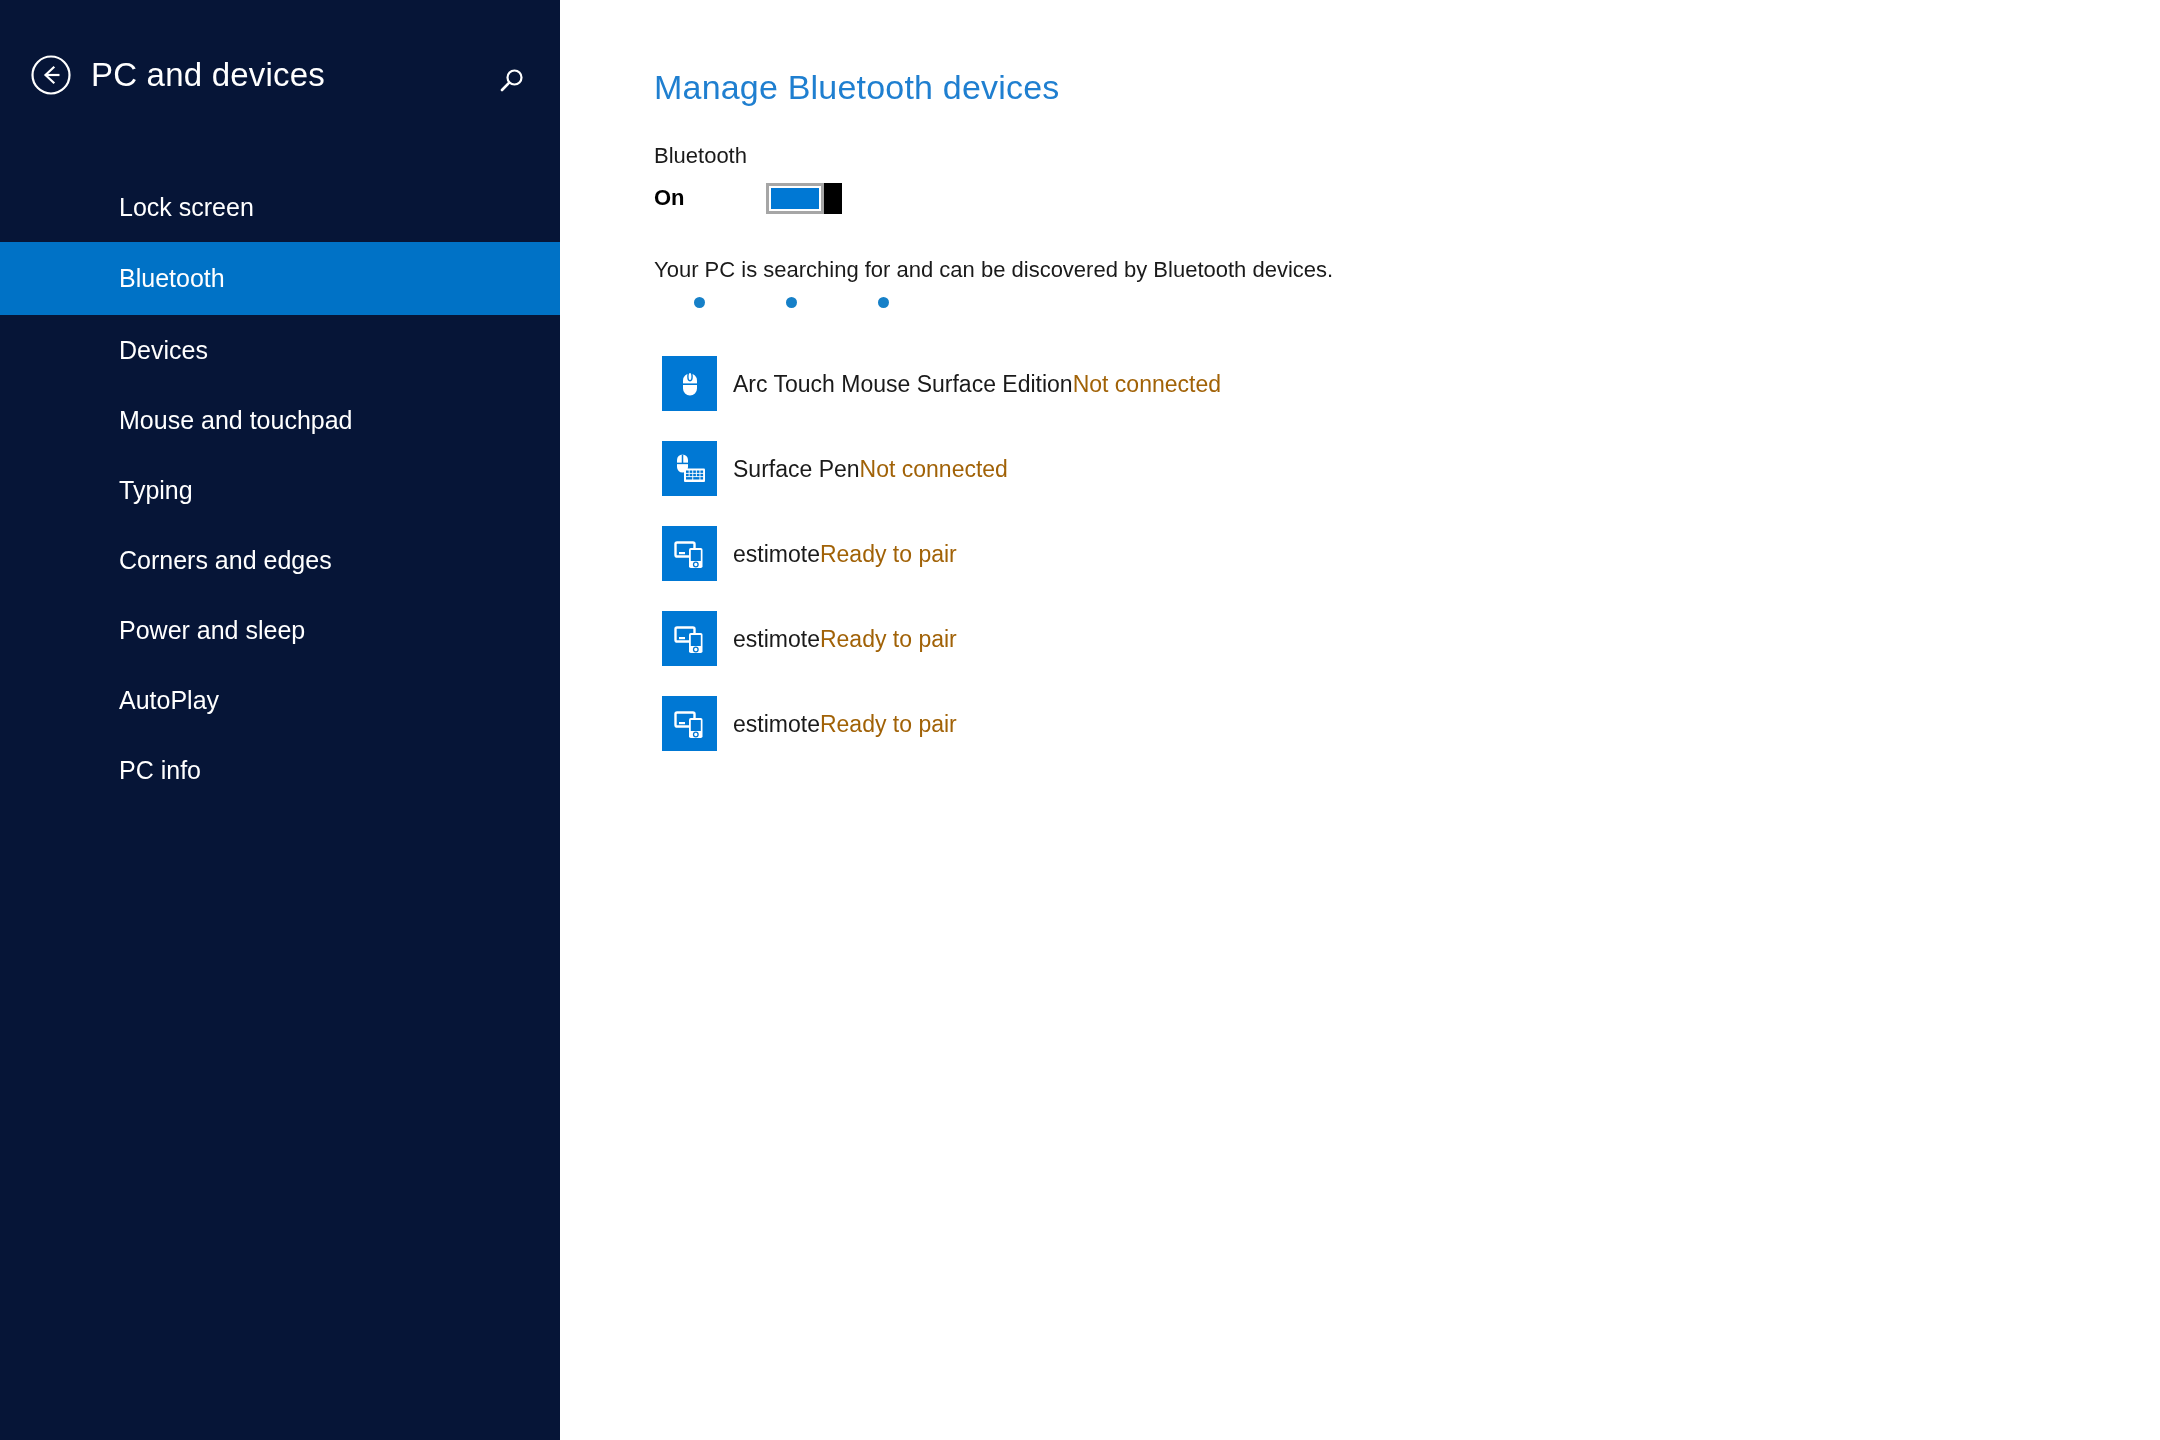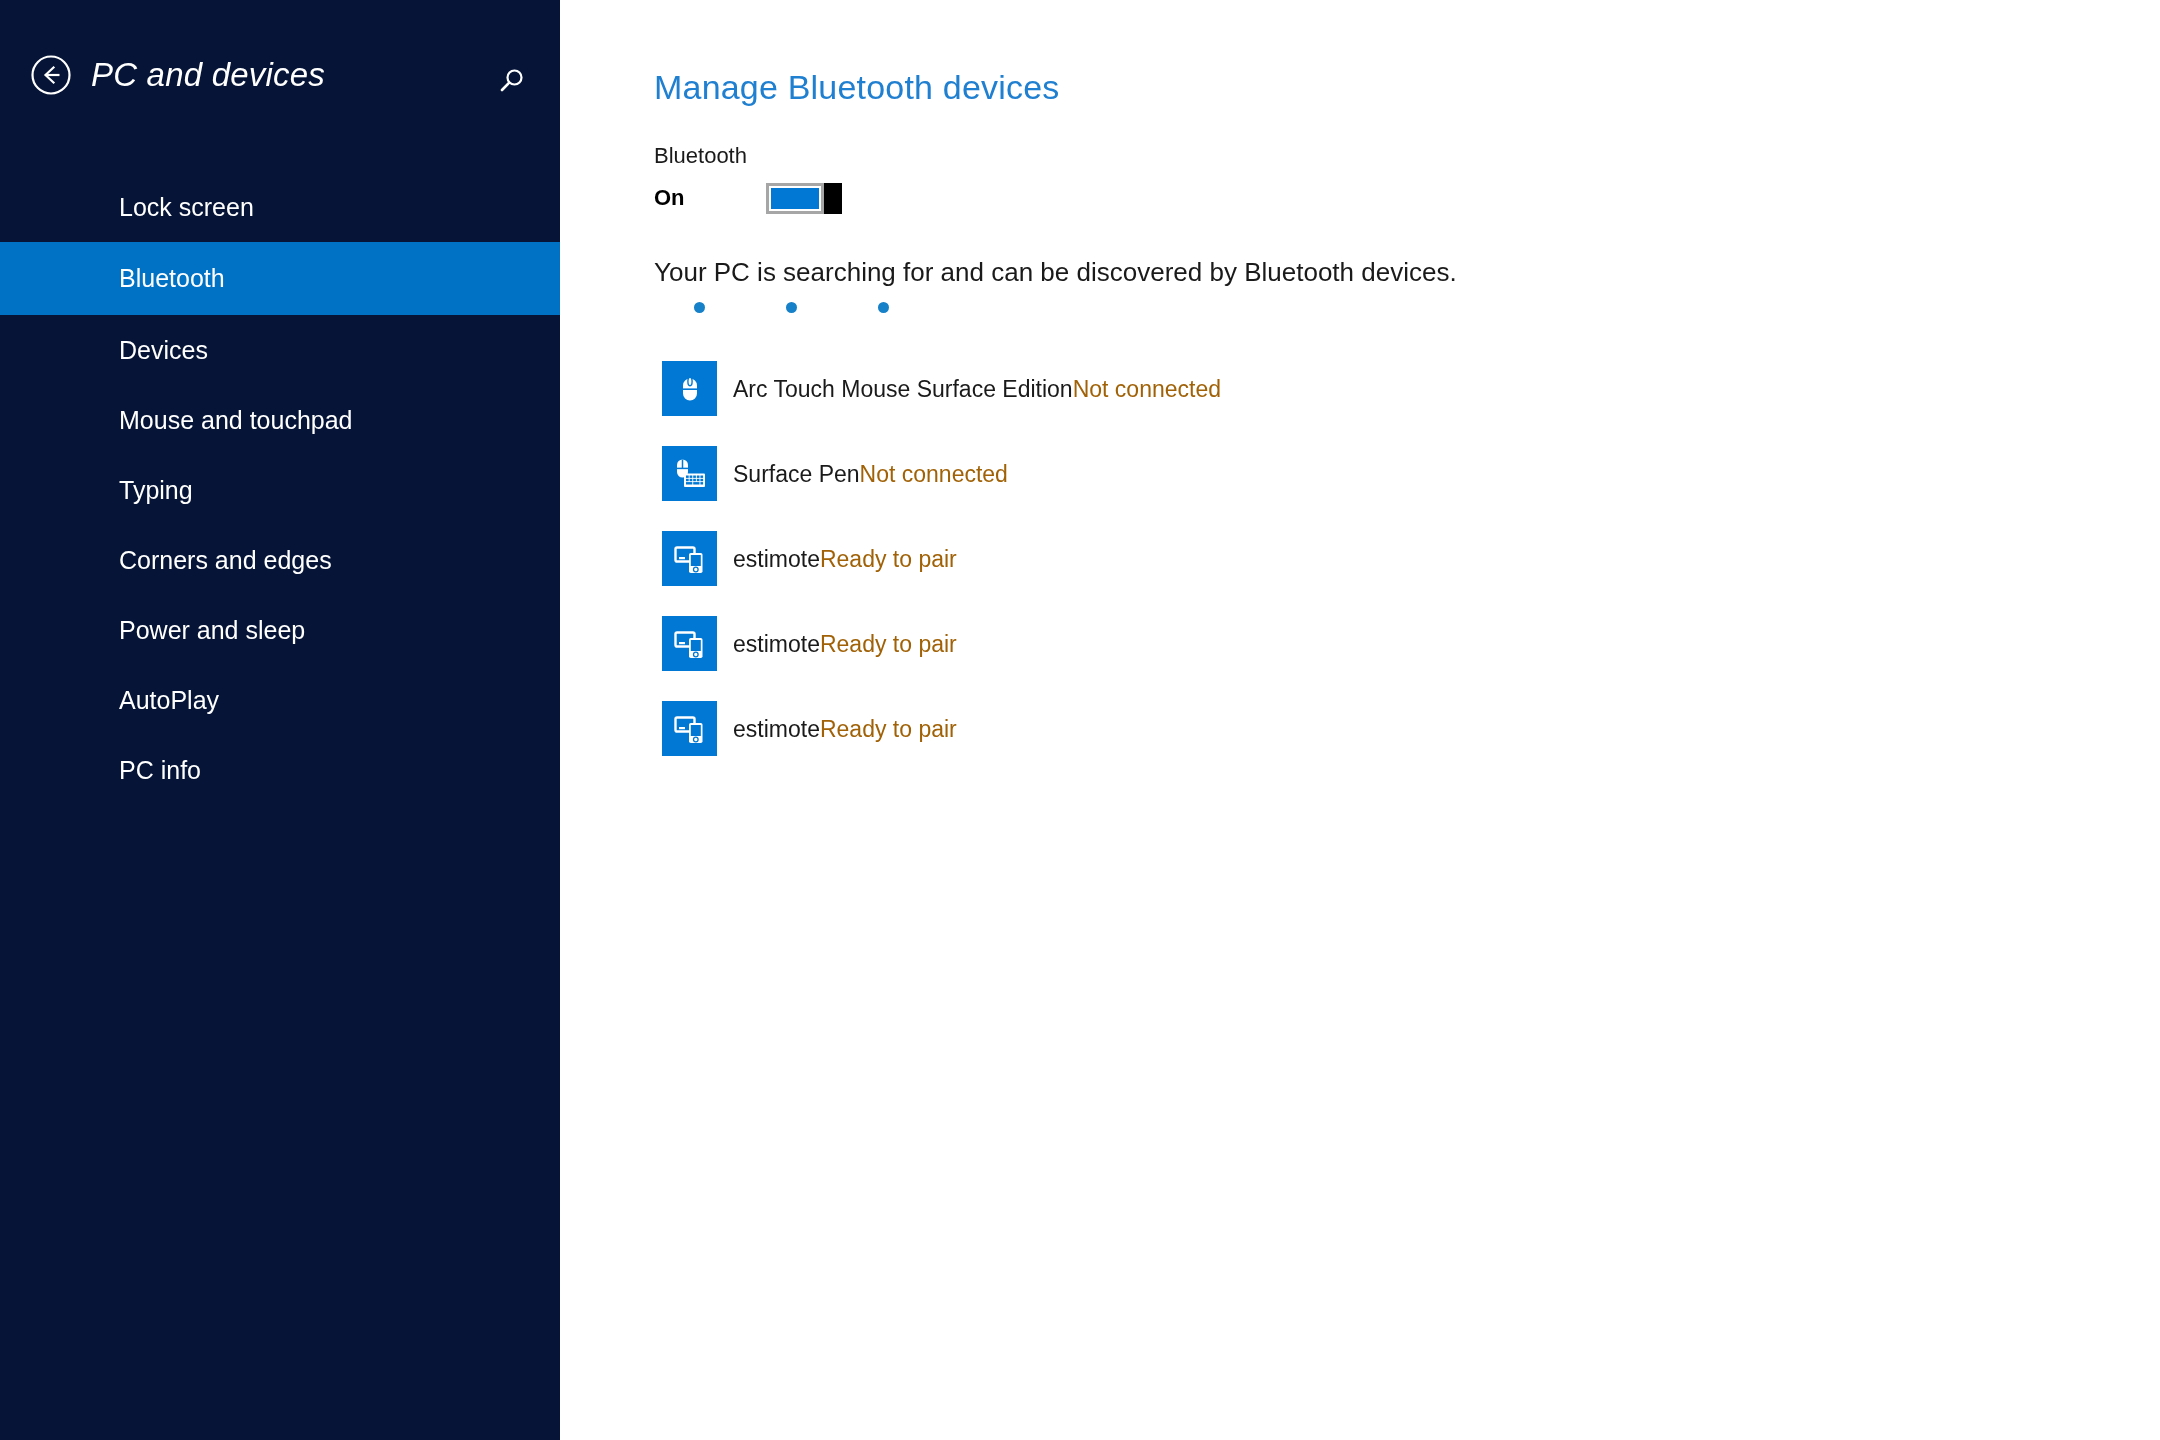--- a/index.html
+++ b/index.html
@@ -24,21 +24,20 @@
     flex: 0 0 560px;
     position: relative;
   }
   .sidebar-header {
     display: flex;
     align-items: center;
     height: 150px;
     padding-left: 28px;
     padding-right: 24px;
     position: relative;
-    font-style: italic;
   }
   .back-button {
     width: 46px; height: 46px;
     flex: 0 0 46px;
     display: flex; align-items: center; justify-content: center;
     cursor: pointer;
   }
   .back-button svg { display: block; }
   .page-title {
     color: #ffffff;
@@ -130,21 +129,21 @@
     width: 100%; height: 100%;
     background: #0078d4;
   }
   .toggle-thumb {
     width: 18px;
     height: 31px;
     background: #000000;
   }
   .status-text {
     color: #1a1a1a;
-    font-size: 26px;
+    font-size: 22px;
     font-weight: 400;
     margin-bottom: 14px;
   }
   .dots {
     display: flex;
     gap: 81px;
     padding-left: 40px;
     margin-bottom: 32px;
     height: 12px;
   }

